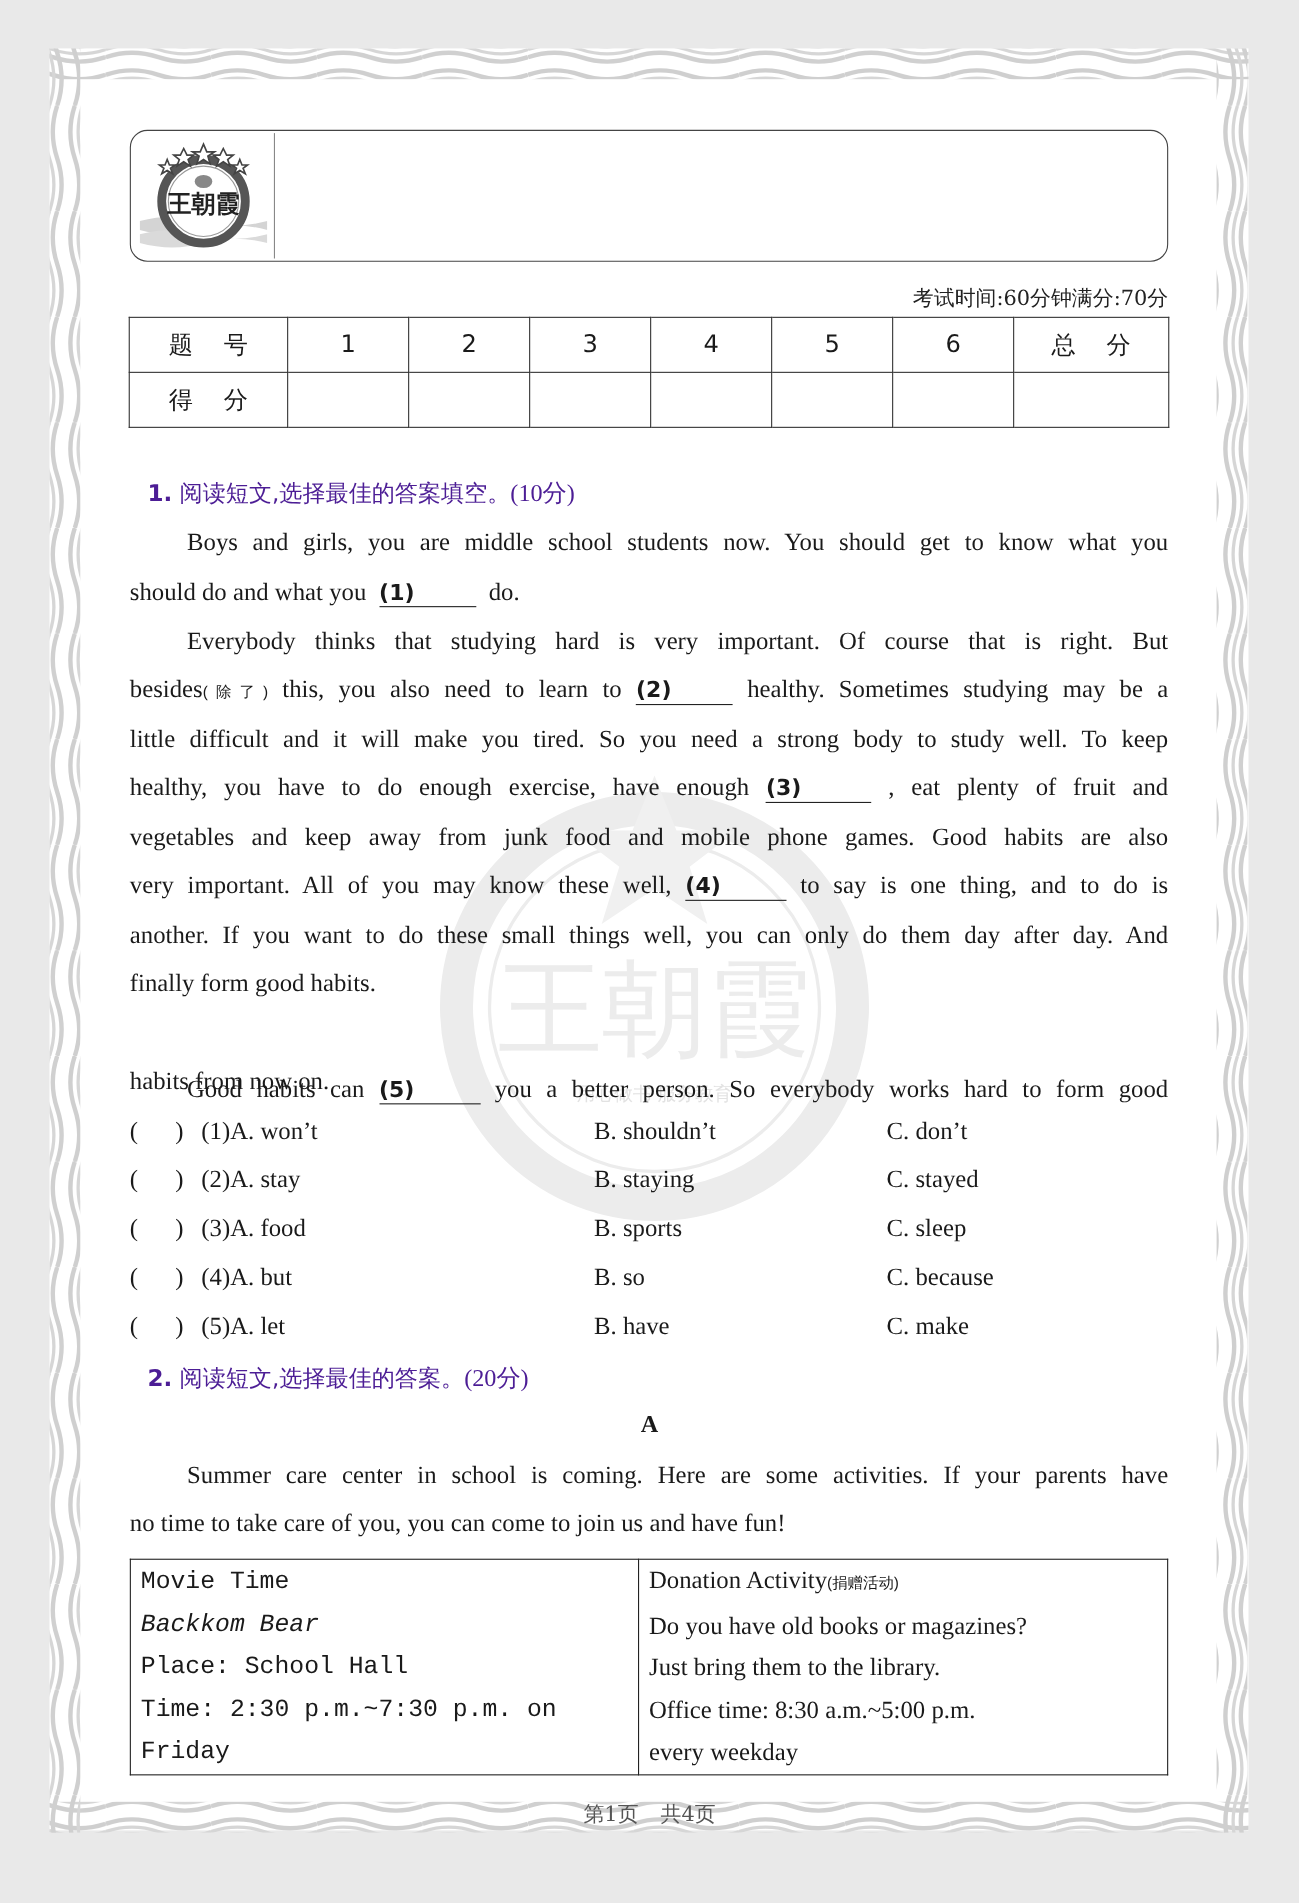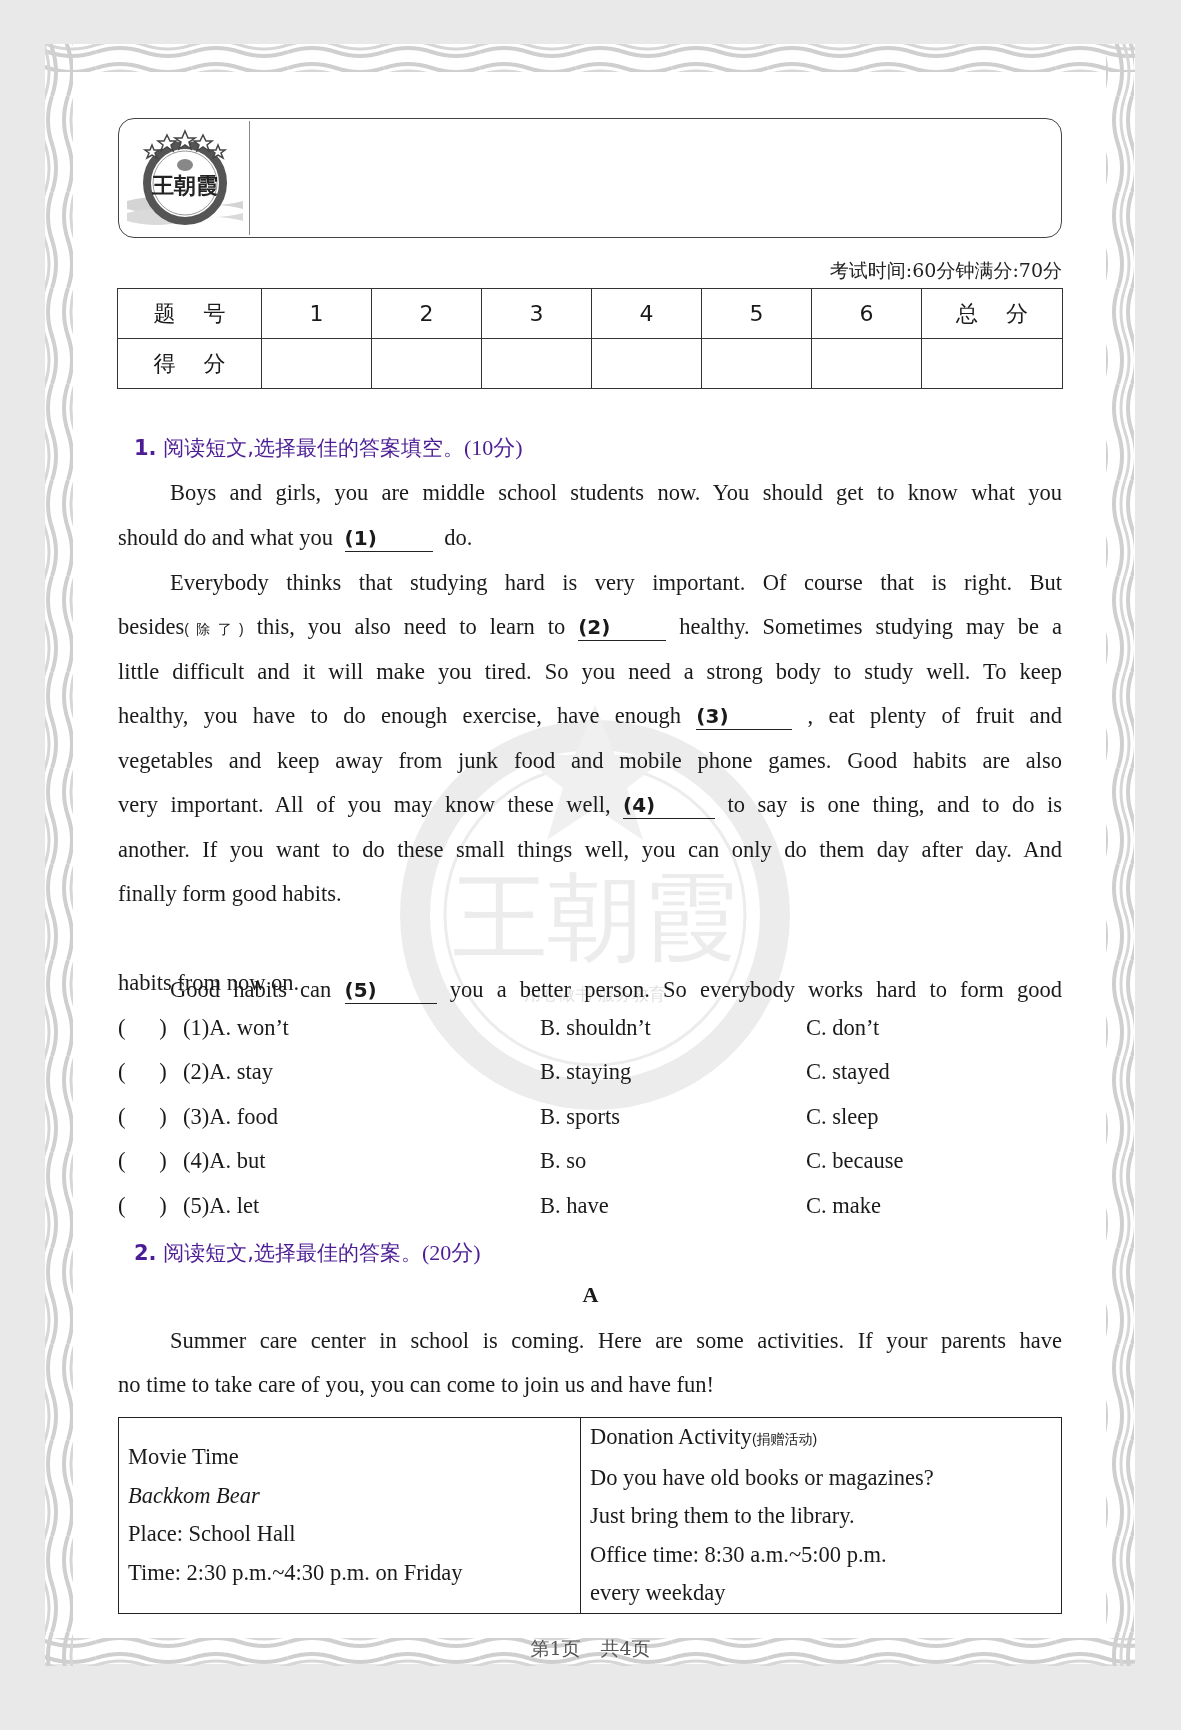--- a/index.html
+++ b/index.html
@@ -67,21 +67,21 @@
   .opt-row .c { position: absolute; left: 688px; }
 
   .centered-label { position: absolute; left: 0; width: 1181px; text-align: center; font-weight: bold; font-size: 22px; }
 
   table.activity {
     position: absolute; left: 118px; top: 1417px; width: 944px; height: 195px;
     border-collapse: collapse; table-layout: fixed; font-size: 22.5px;
   }
   table.activity td { border: 1px solid #222; vertical-align: middle; padding: 0 9px; line-height: 38.5px; }
   table.activity { border: 1.8px solid #222; }
-  table.activity td.l { width: 443px; }
+  table.activity td.l { width: 443px; font-family: Liberation Mono, monospace; }
   .italic { font-style: italic; }
 
   .footer { position: absolute; left: 0; width: 1181px; top: 1636px; text-align: center; font-size: 19px; color: #555; font-family: "DejaVu Serif", serif; }
   .footer span + span { margin-left: 20px; }
 
   .watermark { position: absolute; left: 395px; top: 700px; width: 400px; height: 420px; pointer-events: none; }
 </style>
 </head>
 <body>
 
@@ -264,21 +264,21 @@
 <div class="para-line indent" style="top:1326px"><span>Summer care center in school is coming. Here are some activities. If your parents have</span></div>
 <div class="para-line last" style="top:1370px"><span>no time to take care of you, you can come to join us and have fun!</span></div>
 
 <table class="activity">
   <tbody>
       <tr>
     <td class="l">
       <div>Movie Time</div>
       <div class="italic">Backkom Bear</div>
       <div>Place: School Hall</div>
-      <div>Time: 2:30 p.m.~4:30 p.m. on Friday</div>
+      <div>Time: 2:30 p.m.~7:30 p.m. on Friday</div>
     </td>
     <td>
       <div><span>Donation Activity</span><span class="cn">(捐赠活动)</span></div>
       <div>Do you have old books or magazines?</div>
       <div>Just bring them to the library.</div>
       <div>Office time: 8:30 a.m.~5:00 p.m.</div>
       <div>every weekday</div>
     </td>
   </tr>
 </tbody>

